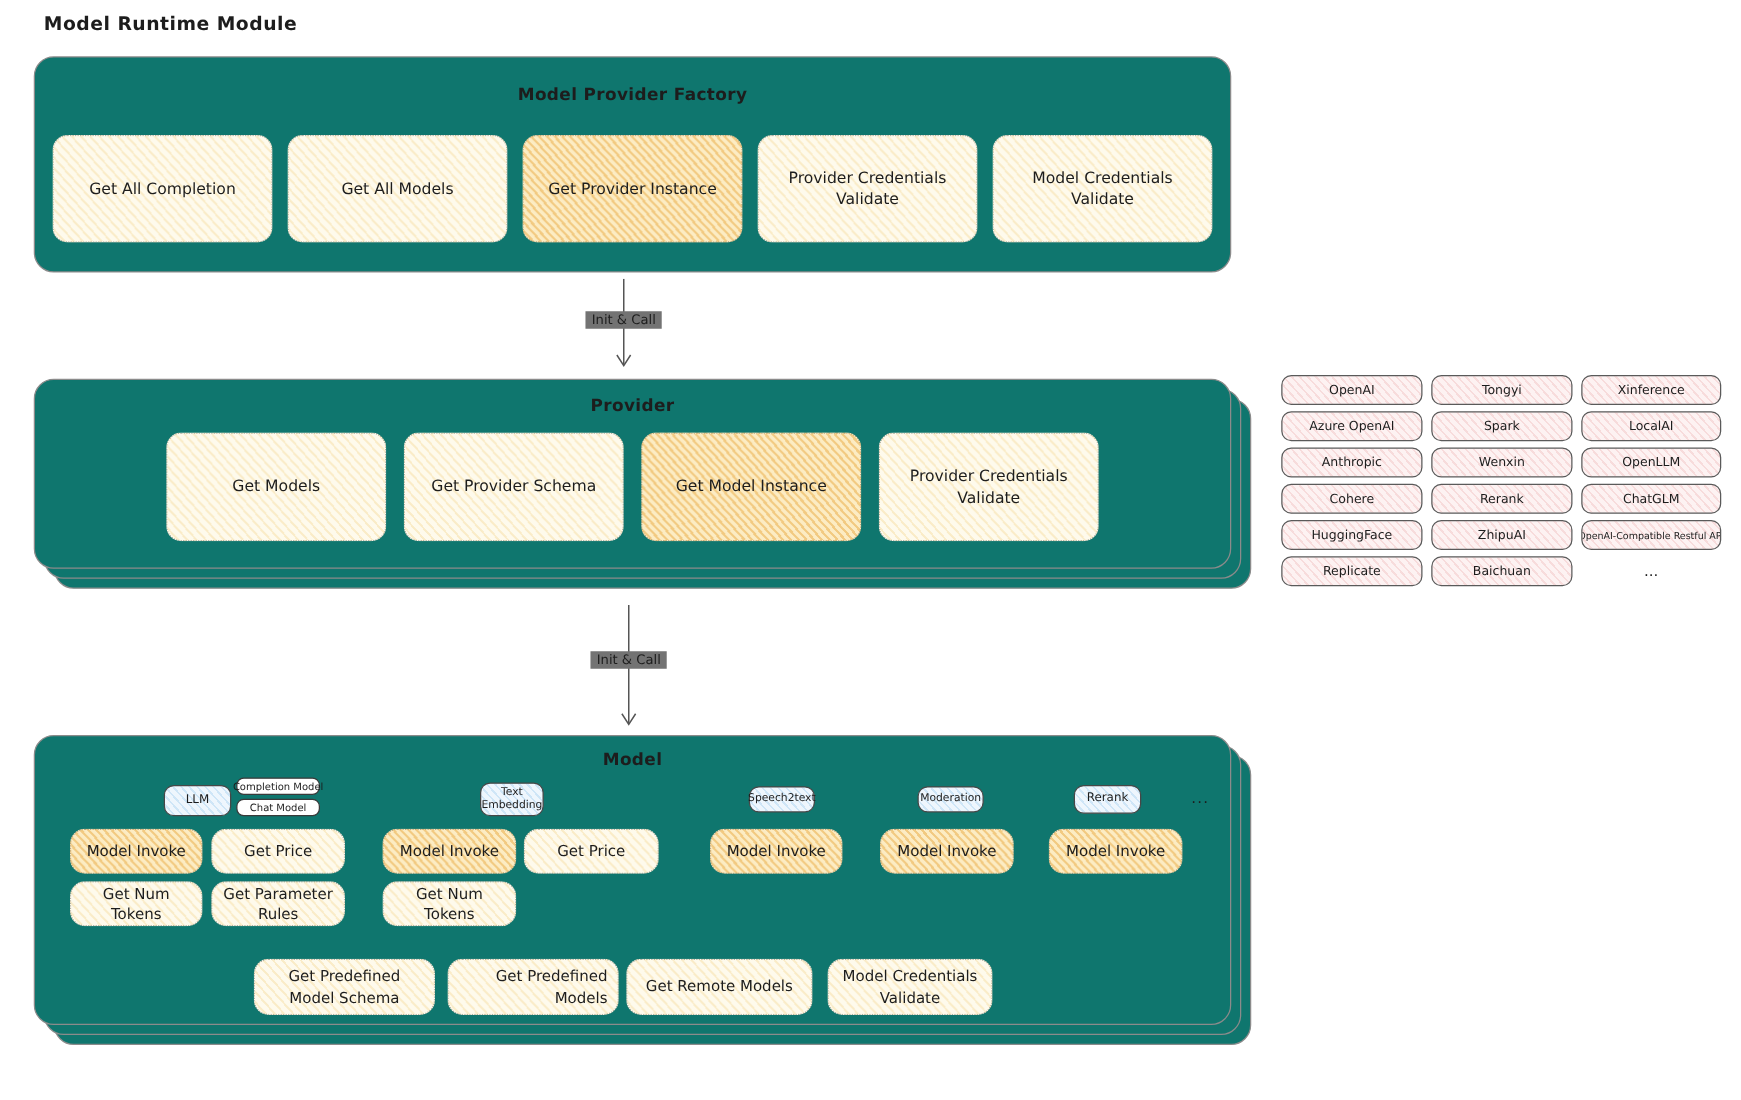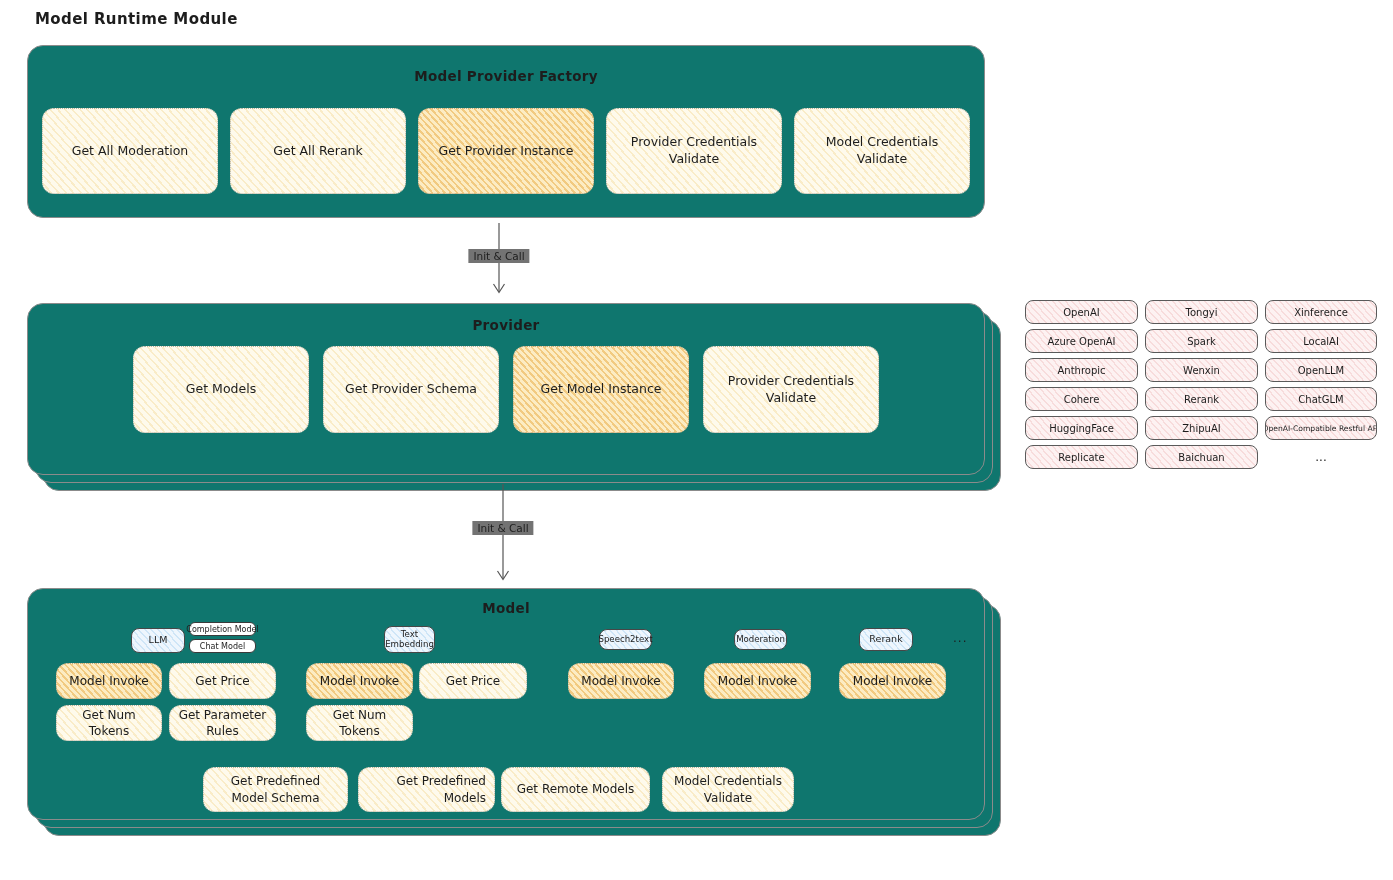--- a/index.html
+++ b/index.html
@@ -89,38 +89,38 @@
 </style>
 </head>
 <body>
 
 <div class="page-title">Model Runtime Module</div>
 
 <div class="stack" style="left:27px; top:45px; width:958px; height:173px;">
   <div class="panel">
     <div class="panel-title" style="top:22px;">Model Provider Factory</div>
     <div class="row-flex" style="top:62px; gap:12px;">
-      <div class="box-y" style="width:176px; height:86px;">Get All Moderation</div>
-      <div class="box-y" style="width:176px; height:86px;">Get All Rerank</div>
+      <div class="box-y" style="width:176px; height:86px;">Get All Completion</div>
+      <div class="box-y" style="width:176px; height:86px;">Get All Models</div>
       <div class="box-y hl" style="width:176px; height:86px;">Get Provider Instance</div>
       <div class="box-y" style="width:176px; height:86px;">Provider Credentials Validate</div>
       <div class="box-y" style="width:176px; height:86px;">Model Credentials Validate</div>
     </div>
   </div>
 </div>
 
 <div class="arrow" style="left:492px; top:223px; width:14px; height:72px;">
   <svg width="14" height="72" viewBox="0 0 14 72">
     <line x1="7" y1="0" x2="7" y2="69" stroke="#555" stroke-width="1.2"></line>
     <polyline points="1.5,61 7,69.5 12.5,61" fill="none" stroke="#555" stroke-width="1.2"></polyline>
   </svg>
   <div class="arrow-label" style="top:26px;">Init &amp; Call</div>
 </div>
 
-<div class="stack" style="left:27px; top:303px; width:958px; height:172px;">
+<div class="stack" style="left:27px; top:303px; width:958px; height:152px;">
   <div class="layer l2"></div>
   <div class="layer l1"></div>
   <div class="panel">
     <div class="panel-title" style="top:13px;">Provider</div>
     <div class="row-flex" style="top:42px; gap:14px;">
       <div class="box-y" style="width:176px; height:87px;">Get Models</div>
       <div class="box-y" style="width:176px; height:87px;">Get Provider Schema</div>
       <div class="box-y hl" style="width:176px; height:87px;">Get Model Instance</div>
       <div class="box-y" style="width:176px; height:87px;">Provider Credentials Validate</div>
     </div>

